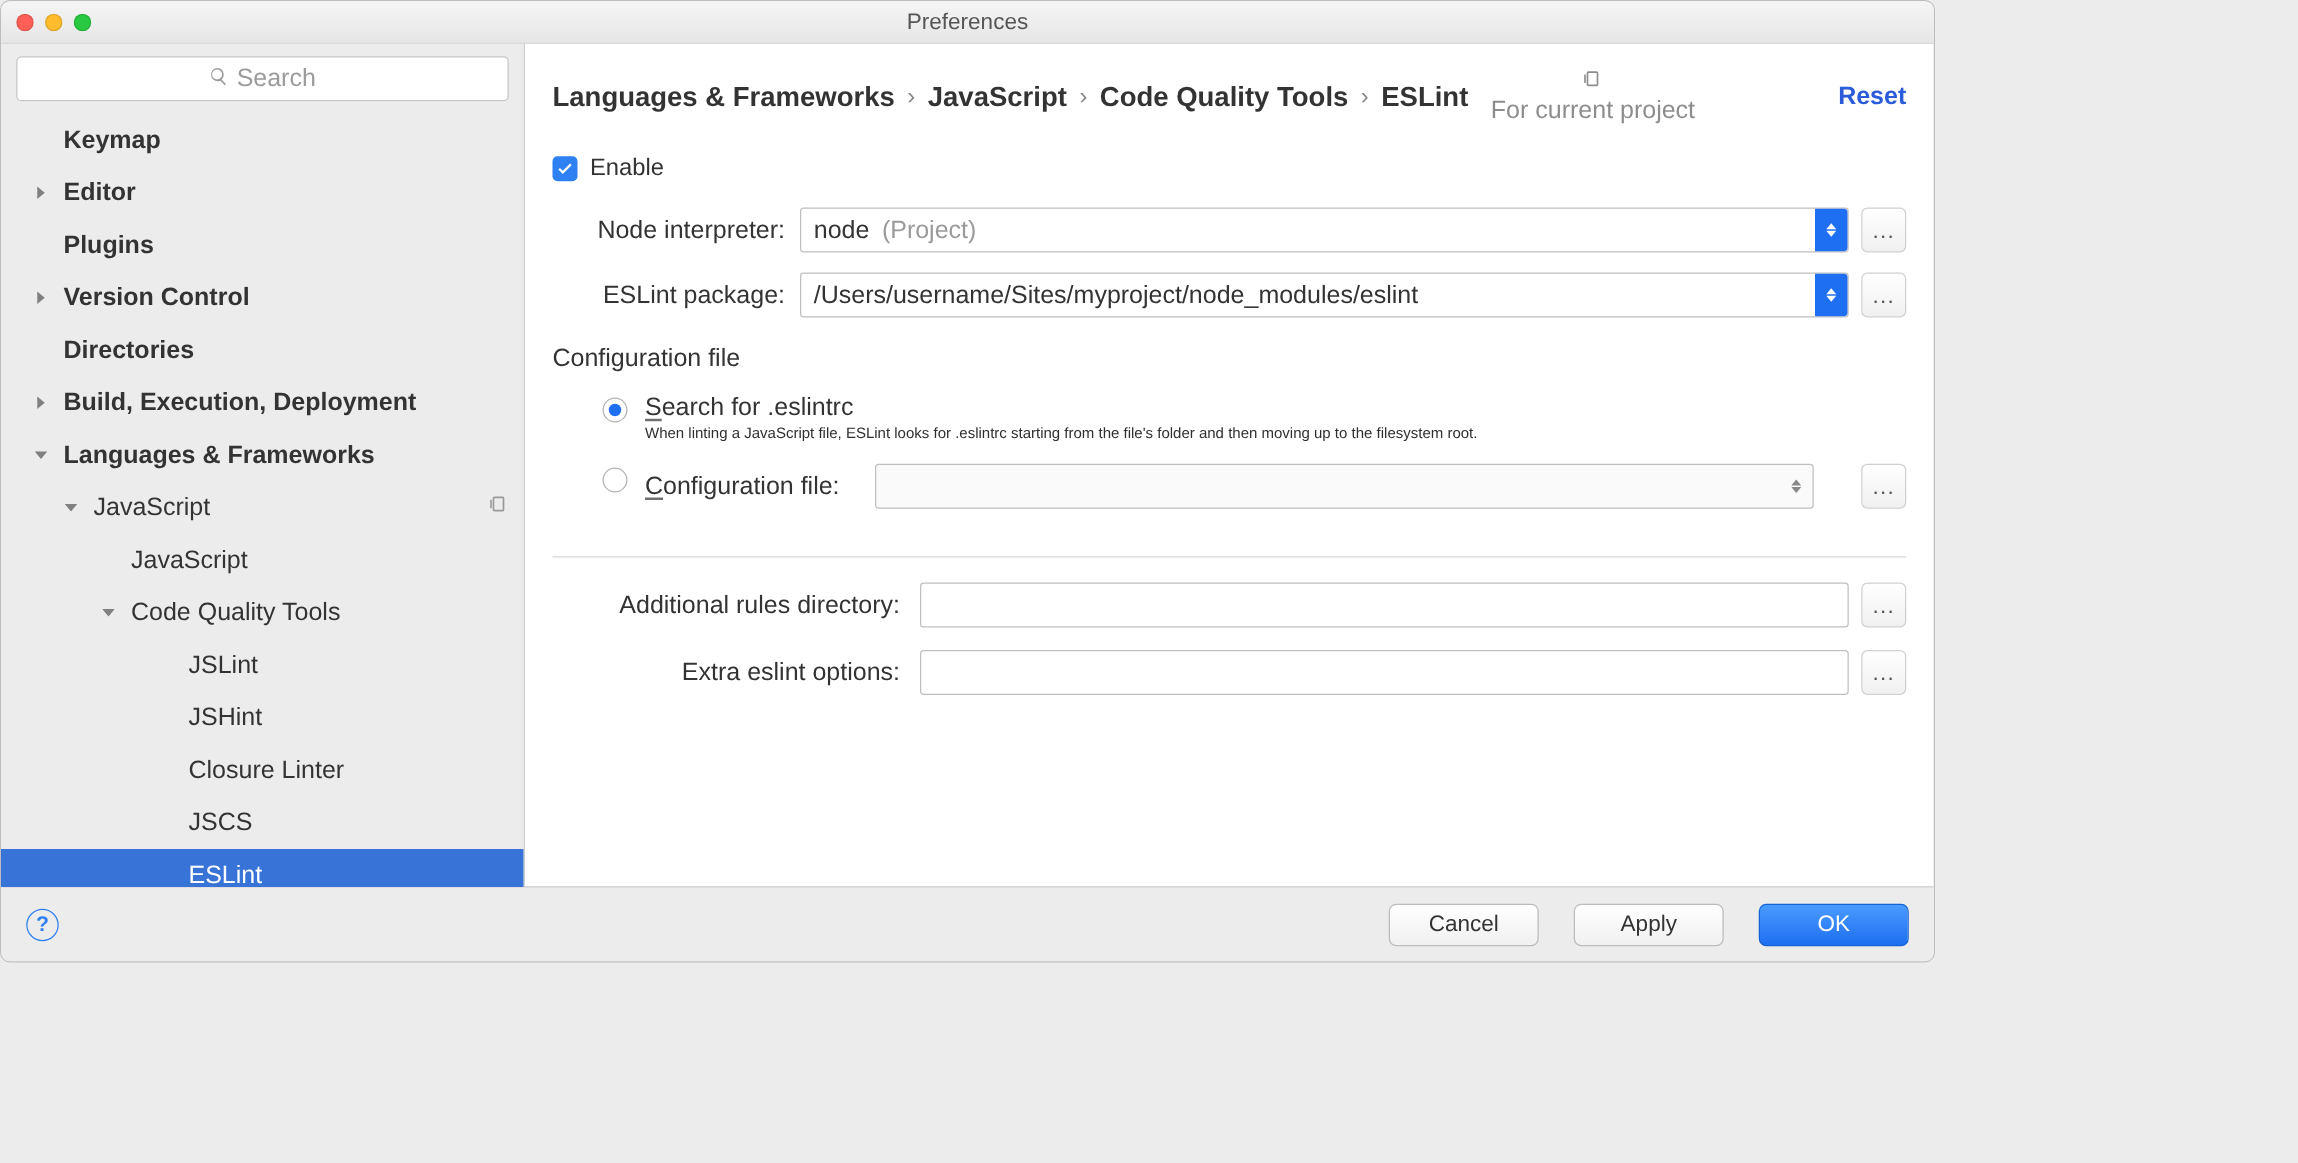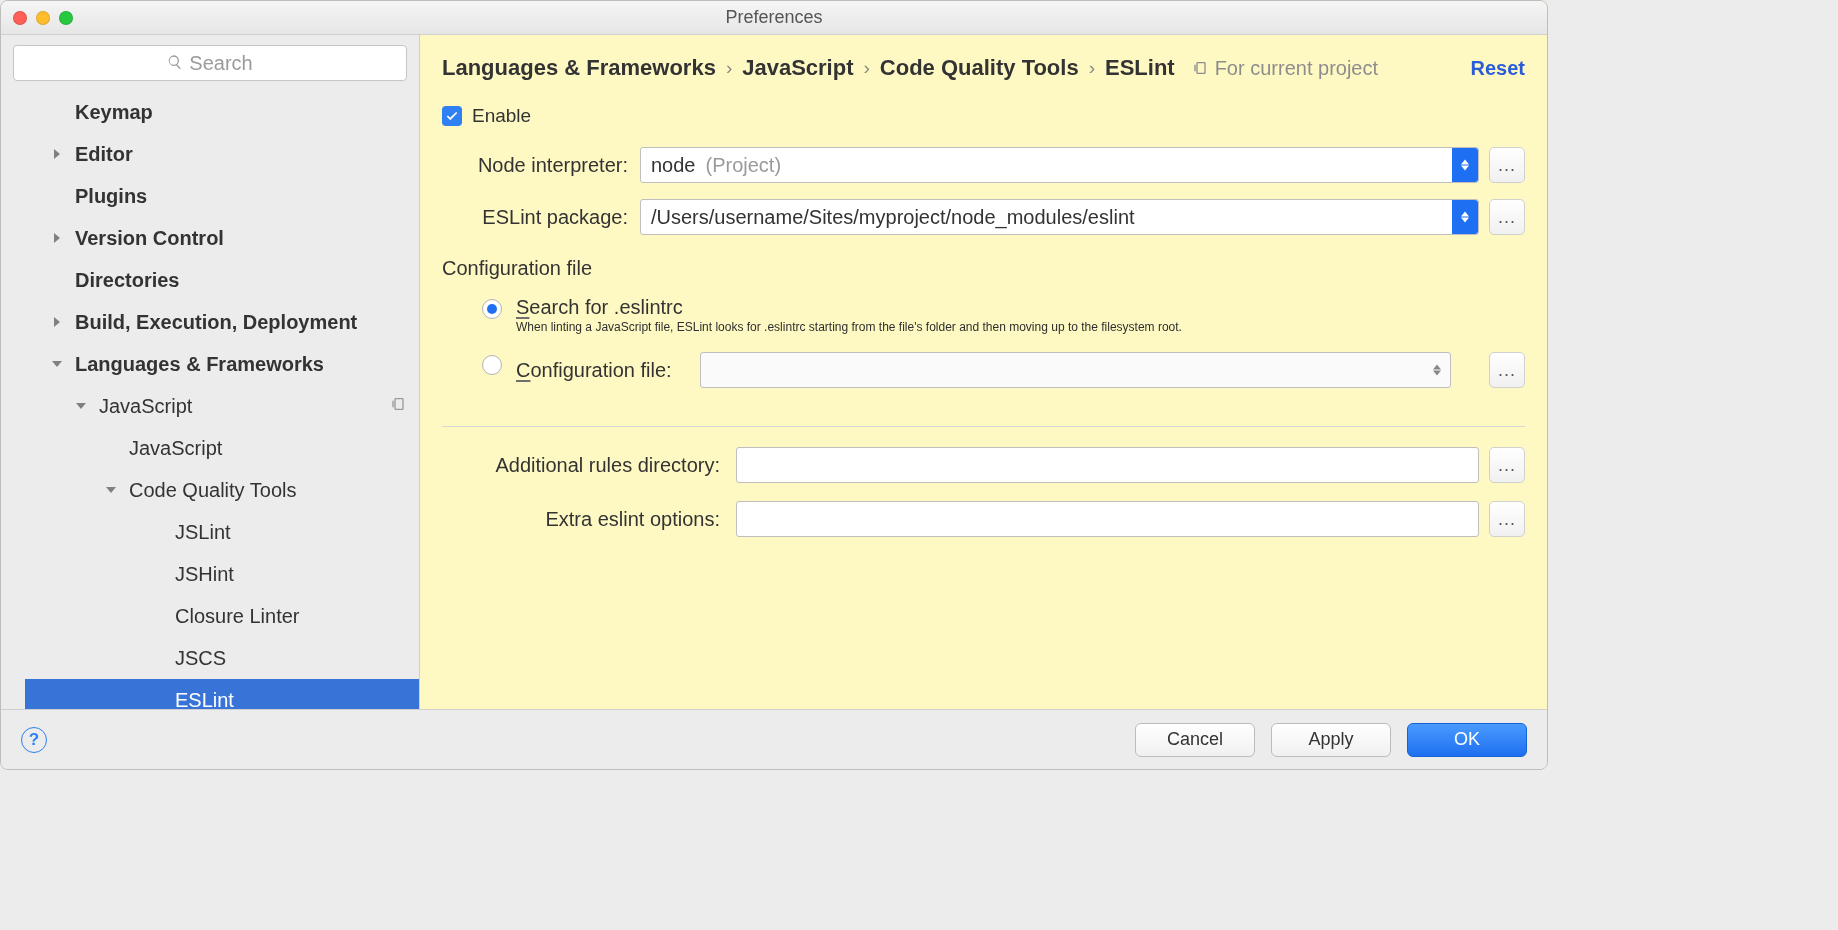--- a/index.html
+++ b/index.html
@@ -6,21 +6,21 @@
     html, body {
       font-family: -apple-system, BlinkMacSystemFont, "Helvetica Neue", Arial, sans-serif;
       font-size: 19px;
       color: #333;
       background: #ececec;
       height: 100%;
     }
     .window {
       width: 1548px;
       height: 770px;
-      background: #fef9c3;
+      background: #ffffff;
       display: flex;
       flex-direction: column;
       border-radius: 8px;
       overflow: hidden;
       border: 1px solid #bdbdbd;
       margin: 0;
     }
     
     .titlebar {
       height: 34px;
@@ -41,21 +41,21 @@
     
     .sidebar { width: 419px; background:#ececec; border-right:1px solid #cfcfcf; display:flex; flex-direction:column; }
     .search-wrap { padding: 10px 12px 10px 12px; }
     .search {
       width: 100%; height: 36px; border-radius: 4px;
       border: 1px solid #c6c6c6; background:#fff;
       display:flex; align-items:center; justify-content:center;
       color:#9b9b9b; font-size:20px;
     }
     .search svg { width:16px; height:16px; fill:#9b9b9b; margin-right:6px; }
-    .tree { flex:1; overflow:auto; padding-bottom: 4px; margin-left: 24px; }
+    .tree { flex:1; overflow:auto; padding-bottom: 4px; }
     .row { display:flex; align-items:center; height:42px; position:relative; }
     .row .arrow { color:#8c8c8c; display:inline-flex; width:16px; justify-content:center; }
     .row .arrow svg { width:10px; height:10px; fill:#808080; }
     .row.expanded .arrow svg { fill:#808080; }
     .row .label { font-size: 20px; color:#333; }
     .row.cat .label { font-weight:700; }
     .row.selected { background:#3874d8; }
     .row.selected .label { color:#fff; font-weight:400; }
     .row .badge { position:absolute; right:12px; color:#9a9a9a; }
     .row .badge svg { width:16px; height:16px; fill:#9a9a9a; }
@@ -63,21 +63,21 @@
     .d1 { padding-left: 48px; }
     .d2 { padding-left: 78px; }
     .d4 { padding-left: 134px; }
     .d0 .arrow, .d1 .arrow, .d2 .arrow { margin-right: 10px; }
     .noarrow .arrow { visibility:hidden; }
     
     .main { flex:1; display:flex; flex-direction:column; padding: 20px 22px 0 22px; }
     .crumbs { display:flex; align-items:center; gap:10px; color:#333; margin-bottom:24px; flex-wrap:wrap; }
     .crumbs .sep { color:#888; }
     .crumbs .crumb { font-weight:700; font-size:22px; }
-    .crumbs .note { margin-left: 8px; color:#8d8d8d; font-size:20px; font-weight:400; display:inline-flex; align-items:center; gap:6px; }
+    .crumbs .note { margin-left: 8px; color:#8d8d8d; font-size:20px; font-weight:400; display:inline-flex; align-items:center; gap:6px;flex-direction:column; }
     .crumbs .note svg { width:16px; height:16px; fill:#8d8d8d; }
     .crumbs .reset { margin-left:auto; color:#2a5bd8; font-weight:700; font-size:20px; cursor:pointer; }
     .form { display:flex; flex-direction:column; }
     .form-row { display:flex; align-items:center; margin-bottom:16px; }
     .form-row.cb { margin-bottom:20px; }
     .lbl { width: 198px; text-align:right; font-size:20px; color:#333; padding-right: 12px; }
     .ck {
       width:20px; height:20px; border-radius:4px; background:#2f80f3;
       display:inline-flex; align-items:center; justify-content:center; margin-right:10px;
     }
@@ -121,21 +121,21 @@
     .textbox { flex:1; height:36px; background:#fff; border:1px solid #bfbfbf; border-radius:3px; }
     
     .footer {
       height:60px; border-top:1px solid #cfcfcf; background:#ececec;
       display:flex; align-items:center; padding:0 20px;
     }
     .help {
       width:26px; height:26px; border:1.5px solid #2f80f3; border-radius:50%;
       color:#2f80f3; display:inline-flex; align-items:center; justify-content:center; font-weight:700; font-size:17px;
     }
-    .btns { margin-left:auto; display:flex; gap:16px; }
+    .btns { margin-left:auto; display:flex; gap:28px; }
     .btn {
       min-width:120px; height:34px; border-radius:6px; border:1px solid #bcbcbc;
       background:linear-gradient(#ffffff,#f0f0f0);
       display:inline-flex; align-items:center; justify-content:center; font-size:18px; color:#333;
     }
     .btn.primary { background:linear-gradient(#4a9bff,#1e6ff0); border-color:#1562d4; color:#fff; font-weight:500; }
   </style>
 </head>
 <body>
 

